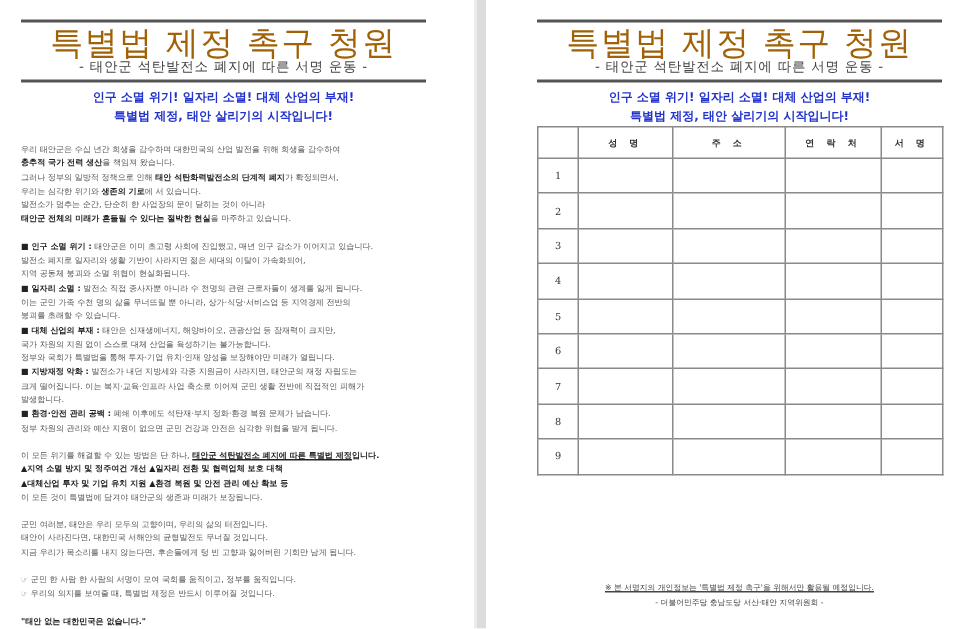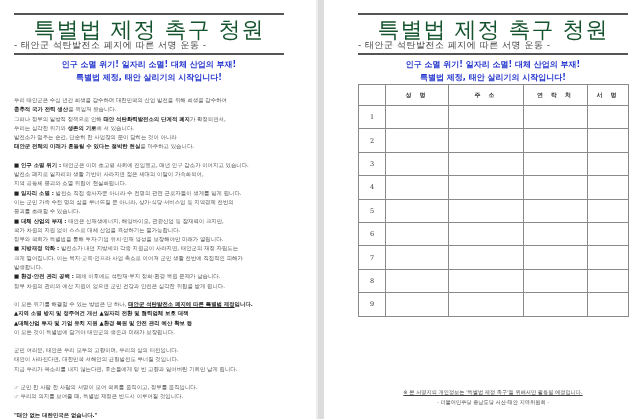--- a/index.html
+++ b/index.html
@@ -7,22 +7,22 @@
   body { position: relative; font-family: "DejaVu Sans", "Liberation Sans", sans-serif; color: #222; }
 
   .page { position: absolute; top: 0; height: 419px; background: #fff; }
   .page-left { left: 0; width: 318px; }
   .page-right { left: 324px; width: 316px; }
   .gutter { position: absolute; left: 318px; top: 0; width: 6px; height: 419px; background: #dcdcdc; }
   .gutter-shadow { position: absolute; left: 316px; top: 0; width: 2px; height: 419px; background: #ececec; }
 
   .rule { position: absolute; height: 1.5px; background: #555; }
 
-  .title { position: absolute; text-align: center; font-family: "DejaVu Serif", "Liberation Serif", serif; font-size: 22px; color: #14532d; letter-spacing: 1px; line-height: 26px; }
-  .subtitle { position: absolute; font-size: 9px; color: #444; line-height: 12px; letter-spacing: 0.5px; }
+  .title { position: absolute; text-align: center; font-family: "DejaVu Serif", "Liberation Serif", serif; font-size: 22px; color: #a16207; letter-spacing: 1px; line-height: 26px; }
+  .subtitle { position: absolute; text-align: center; font-size: 9px; color: #444; line-height: 12px; letter-spacing: 0.5px; }
   .slogan { position: absolute; text-align: center; font-size: 8px; color: #2233cc; font-weight: bold; line-height: 13px; }
 
   .body-text { position: absolute; left: 14px; width: 282px; font-size: 5.4px; line-height: 9.3px; color: #555; }
   .body-text p { white-space: nowrap; overflow: hidden; }
   .body-text b { color: #222; }
   .body-text .gap { height: 9px; }
   .body-text u { text-decoration: underline; color: #222; font-weight: bold; }
   .strong-line { color: #222; font-weight: bold; }
 
   table.sig { position: absolute; left: 34px; top: 84px; width: 270px; border-collapse: collapse; table-layout: fixed; }

